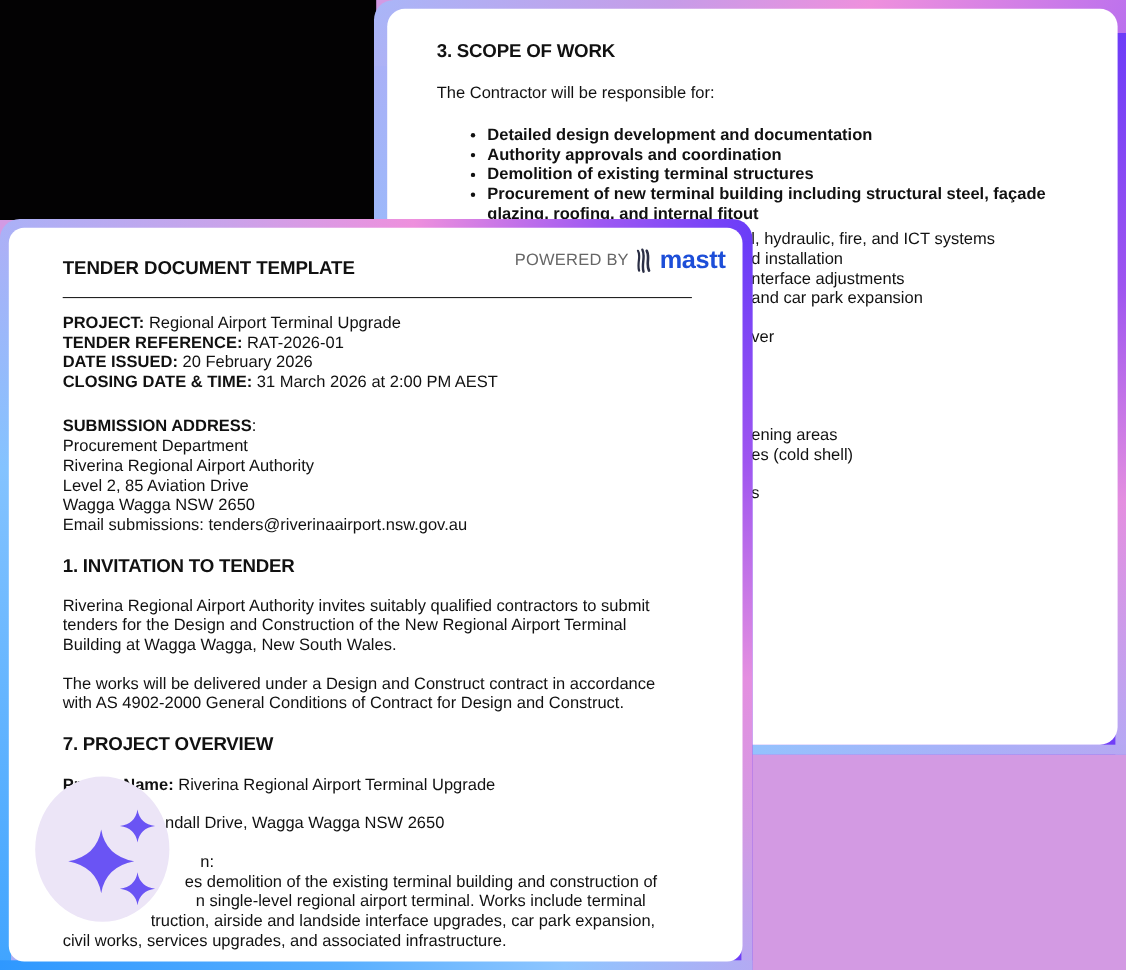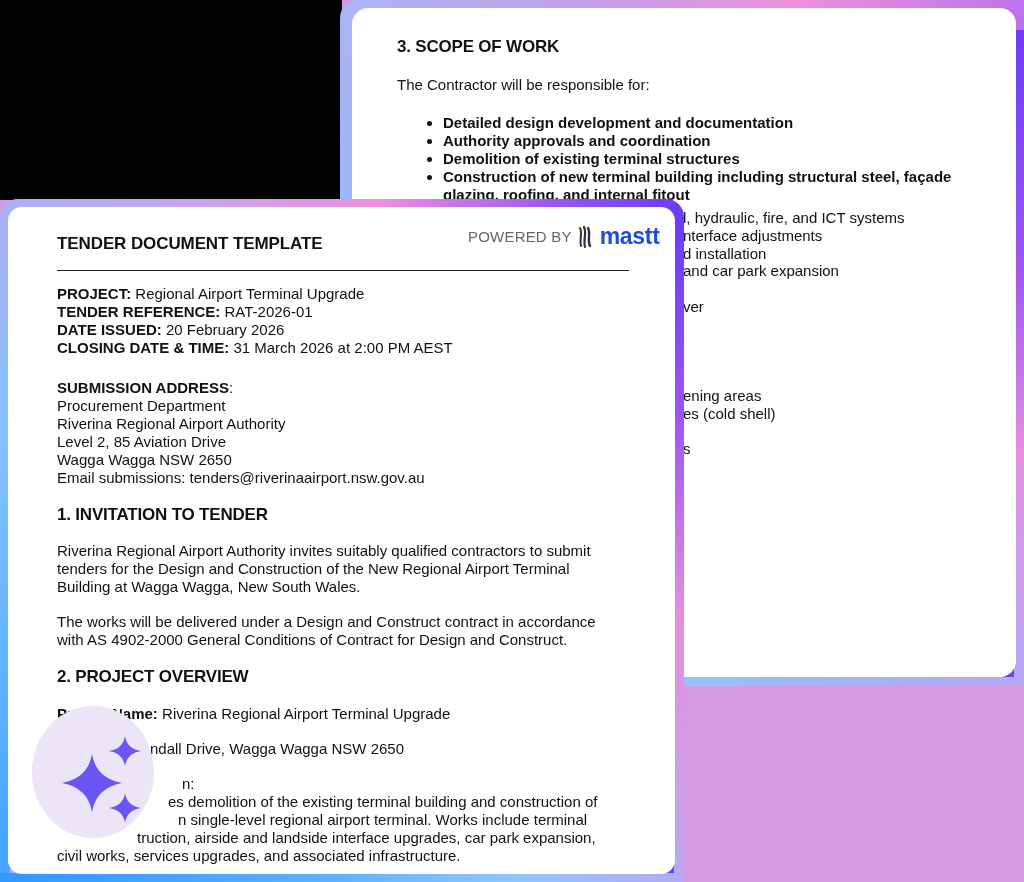--- a/index.html
+++ b/index.html
@@ -98,26 +98,26 @@
   <div class="edge-right"></div>
   <div class="edge-bottom"></div>
   <div class="back-inner">
     <div class="back-content">
       <h2 class="h-section">3. SCOPE OF WORK</h2>
       <div class="intro">The Contractor will be responsible for:</div>
       <ul>
         <li>Detailed design development and documentation</li>
         <li>Authority approvals and coordination</li>
         <li>Demolition of existing terminal structures</li>
-        <li>Construction of new terminal building including structural steel, façade glazing, roofing, and internal fitout</li>
+        <li>Procurement of new terminal building including structural steel, façade glazing, roofing, and internal fitout</li>
       </ul>
       <div style="position:absolute; left:286px; top:171px; width:320px; line-height:17.8px;">
         <div>l, hydraulic, fire, and ICT systems</div>
+        <div>d installation</div>
         <div>nterface adjustments</div>
-        <div>d installation</div>
         <div>and car park expansion</div>
         <div style="height:17.8px"></div>
         <div>ver</div>
         <div style="height:53.4px"></div>
         <div style="height:17.8px"></div>
         <div>ening areas</div>
         <div>es (cold shell)</div>
         <div style="height:17.8px"></div>
         <div>s</div>
       </div>
@@ -157,21 +157,21 @@
       <div>Riverina Regional Airport Authority</div>
       <div>Level 2, 85 Aviation Drive</div>
       <div>Wagga Wagga NSW 2650</div>
       <div>Email submissions: tenders@riverinaairport.nsw.gov.au</div>
     </div>
 
     <h2 class="h-section sec1">1. INVITATION TO TENDER</h2>
     <p class="p1">Riverina Regional Airport Authority invites suitably qualified contractors to submit tenders for the Design and Construction of the New Regional Airport Terminal Building at Wagga Wagga, New South Wales.</p>
     <p class="p2">The works will be delivered under a Design and Construct contract in accordance with AS 4902-2000 General Conditions of Contract for Design and Construct.</p>
 
-    <h2 class="h-section sec2">2. PROJECT OVERVIEW</h2>
+    <h2 class="h-section sec2">7. PROJECT OVERVIEW</h2>
     <div class="overview">
       <div class="row"><b>Project Name:</b><span> Riverina Regional Airport Terminal Upgrade</span></div>
       <div class="gap"></div>
       <div class="row" style="padding-left:93px">ndall Drive, Wagga Wagga NSW 2650</div>
       <div class="gap"></div>
       <div class="row" style="padding-left:125px">n:</div>
       <div class="row" style="padding-left:111px">es demolition of the existing terminal building and construction of</div>
       <div class="row" style="padding-left:121px">n single-level regional airport terminal. Works include terminal</div>
       <div class="row" style="padding-left:80px">truction, airside and landside interface upgrades, car park expansion,</div>
       <div class="row">civil works, services upgrades, and associated infrastructure.</div>

